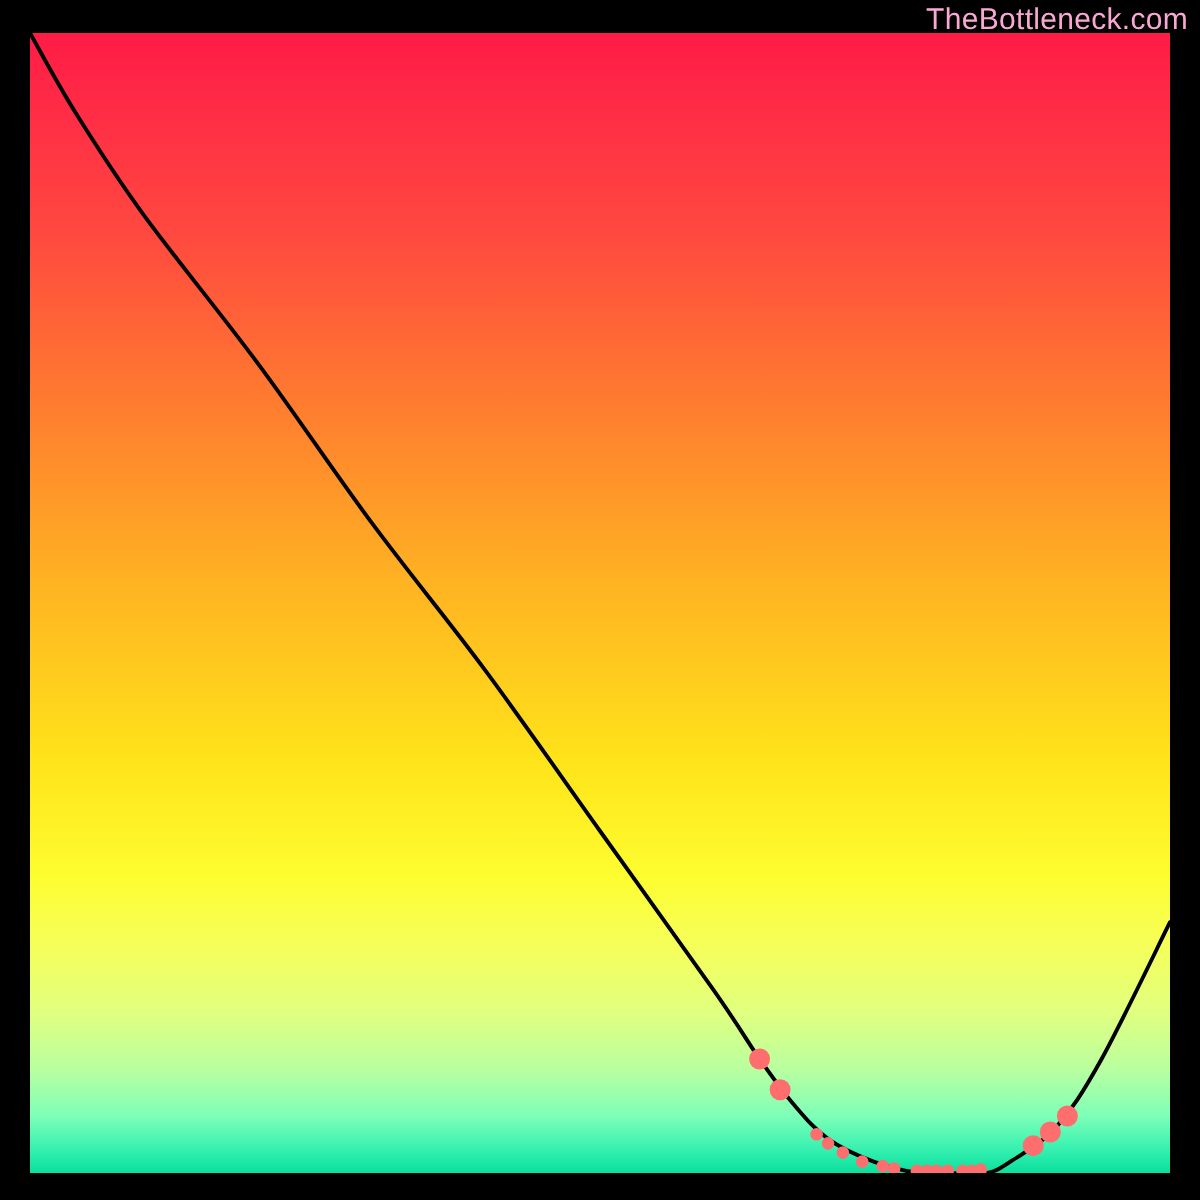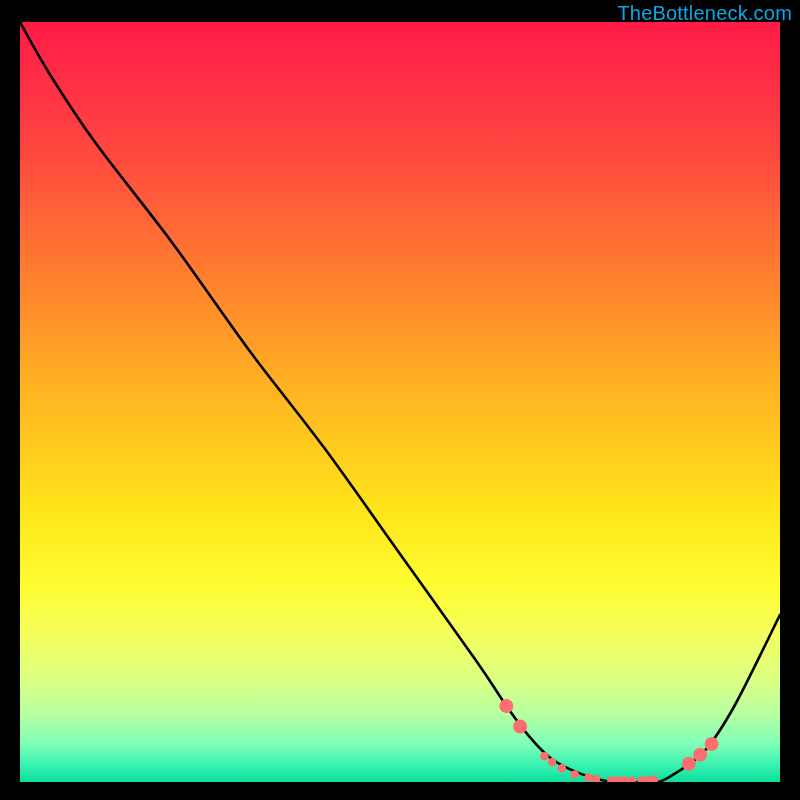--- a/index.html
+++ b/index.html
@@ -37,21 +37,21 @@
       #b8ffa0 91%,
       #7effb8 95%,
       #34f0b0 98%,
       #0adf9c 100%
     );
   }
   .watermark {
     position: absolute;
     top: 2px;
     right: 8px;
-    color: #0ea5e9;
+    color: #f9a8d4;
     font-size: 20px;
     font-weight: 500;
     letter-spacing: 0.2px;
     user-select: none;
   }
   svg.curve {
     position: absolute;
     left: 0;
     top: 0;
     width: 760px;

